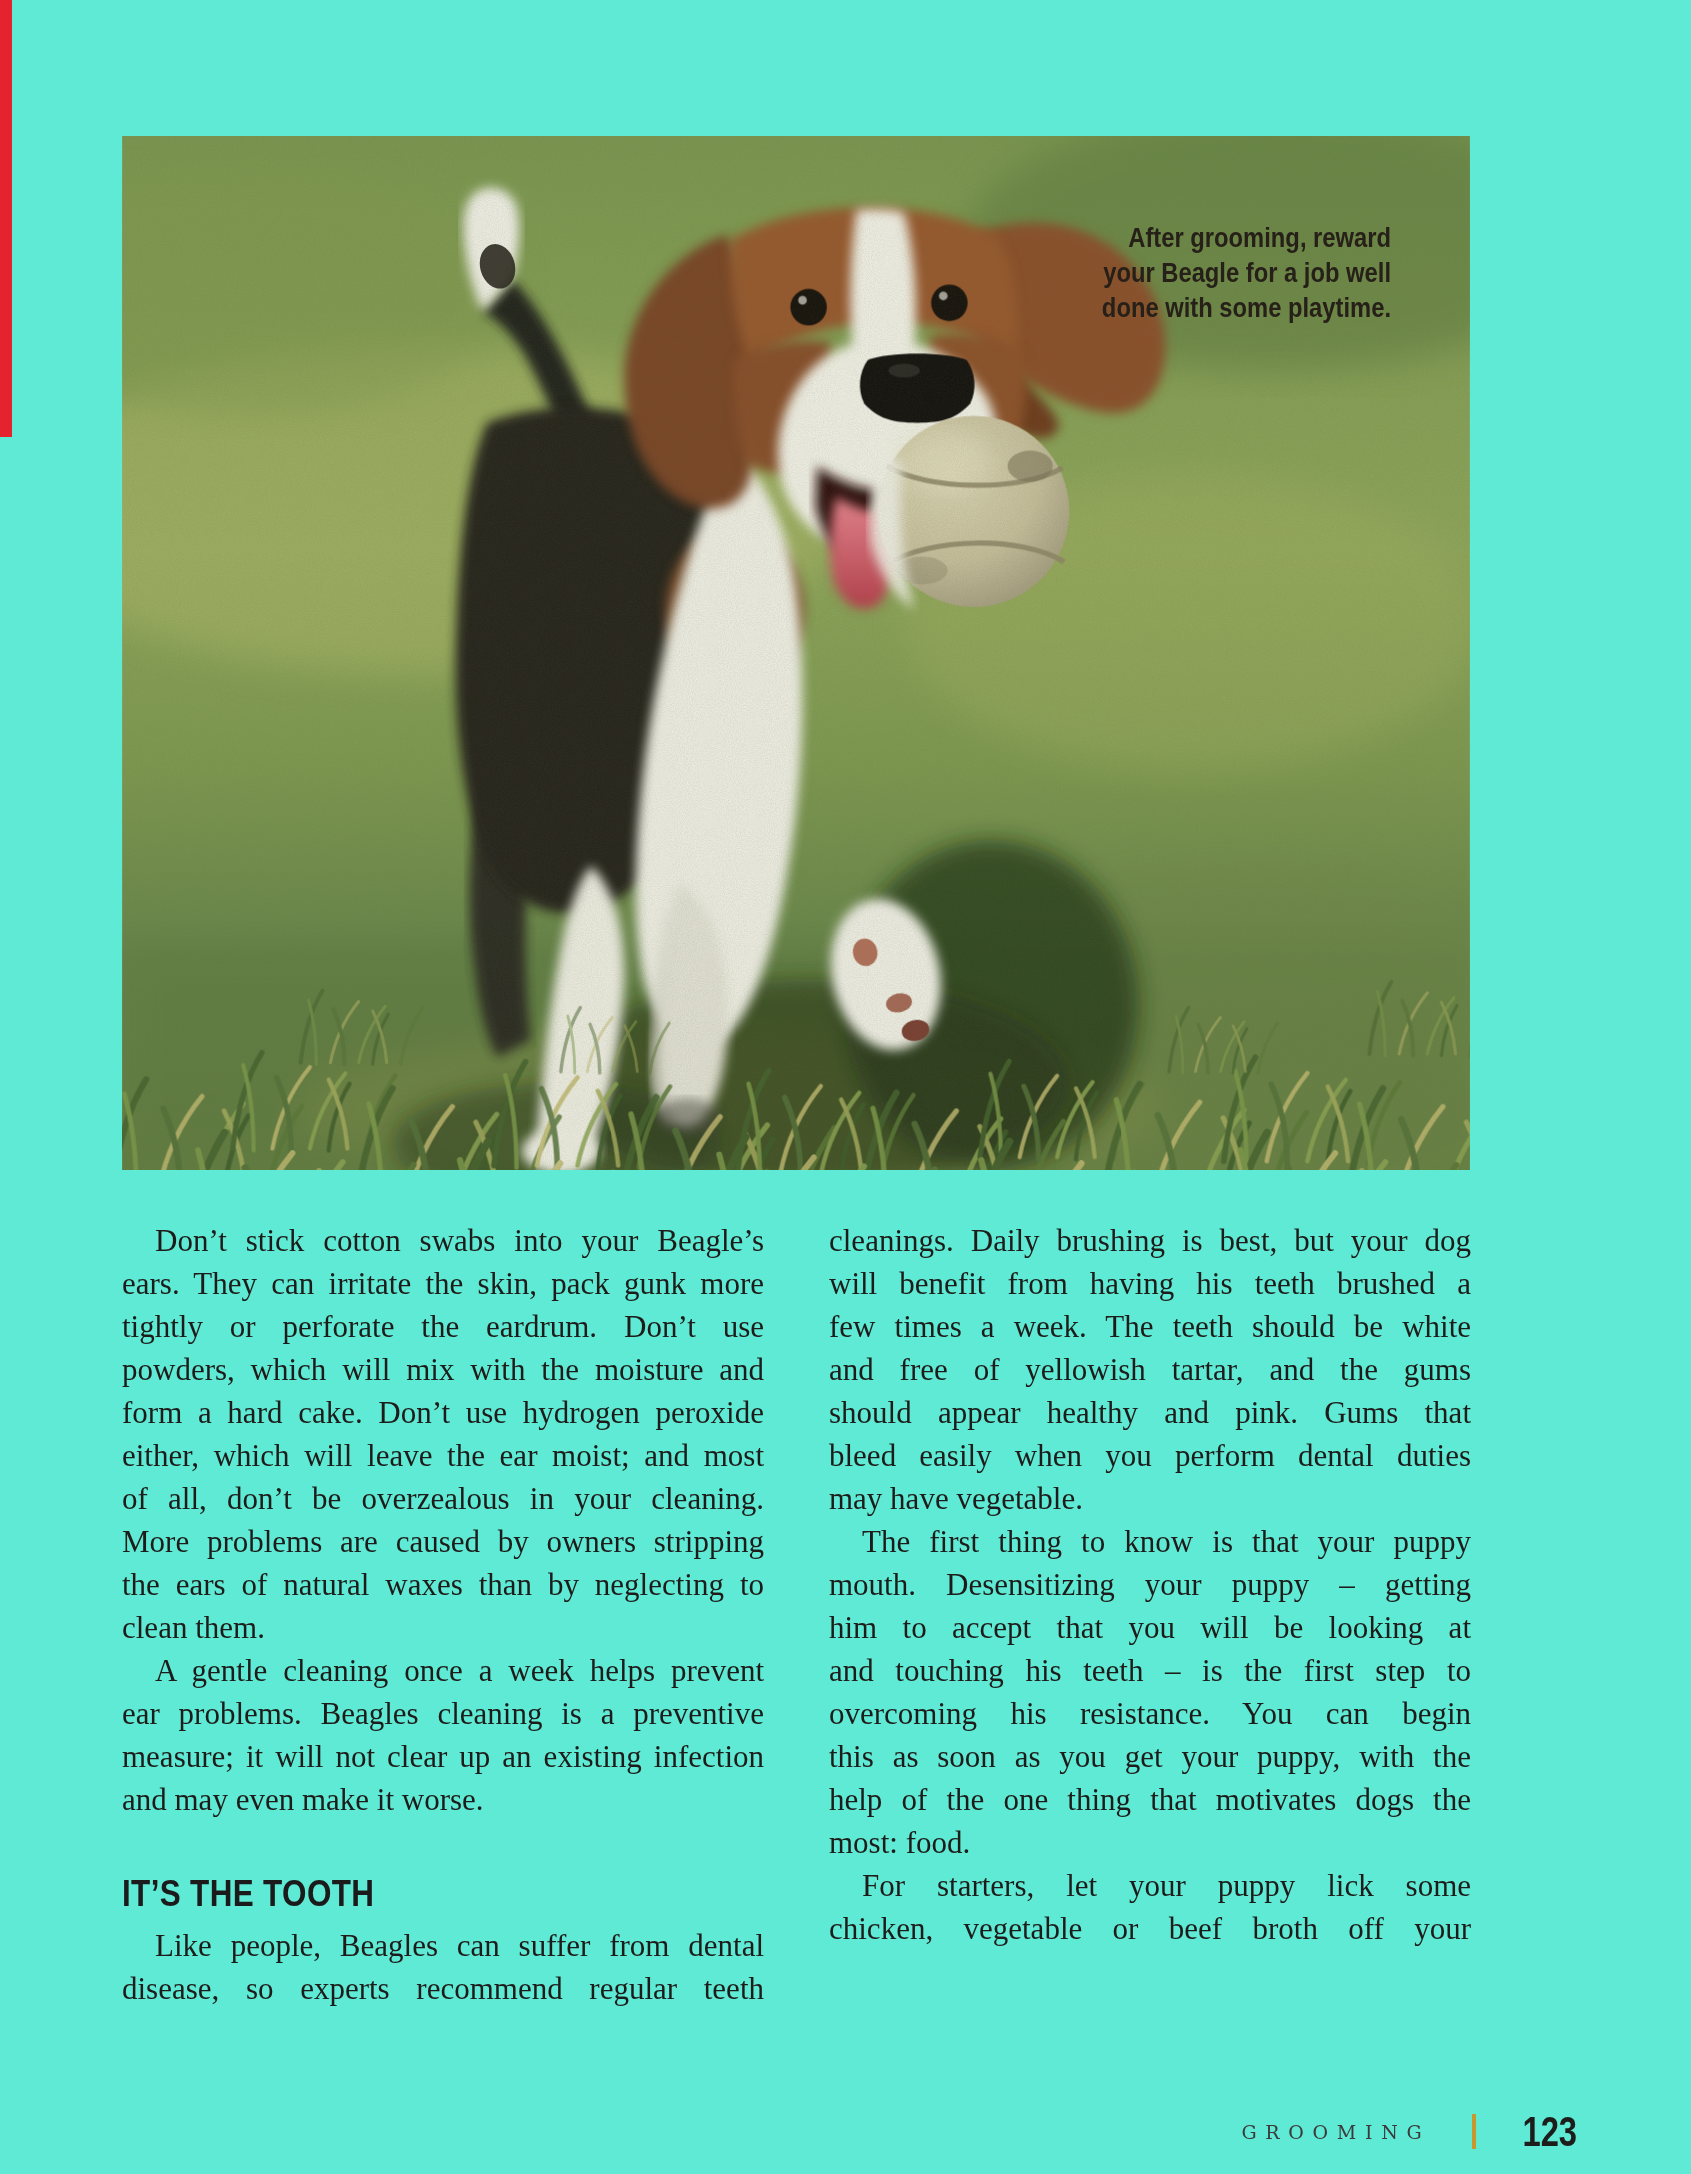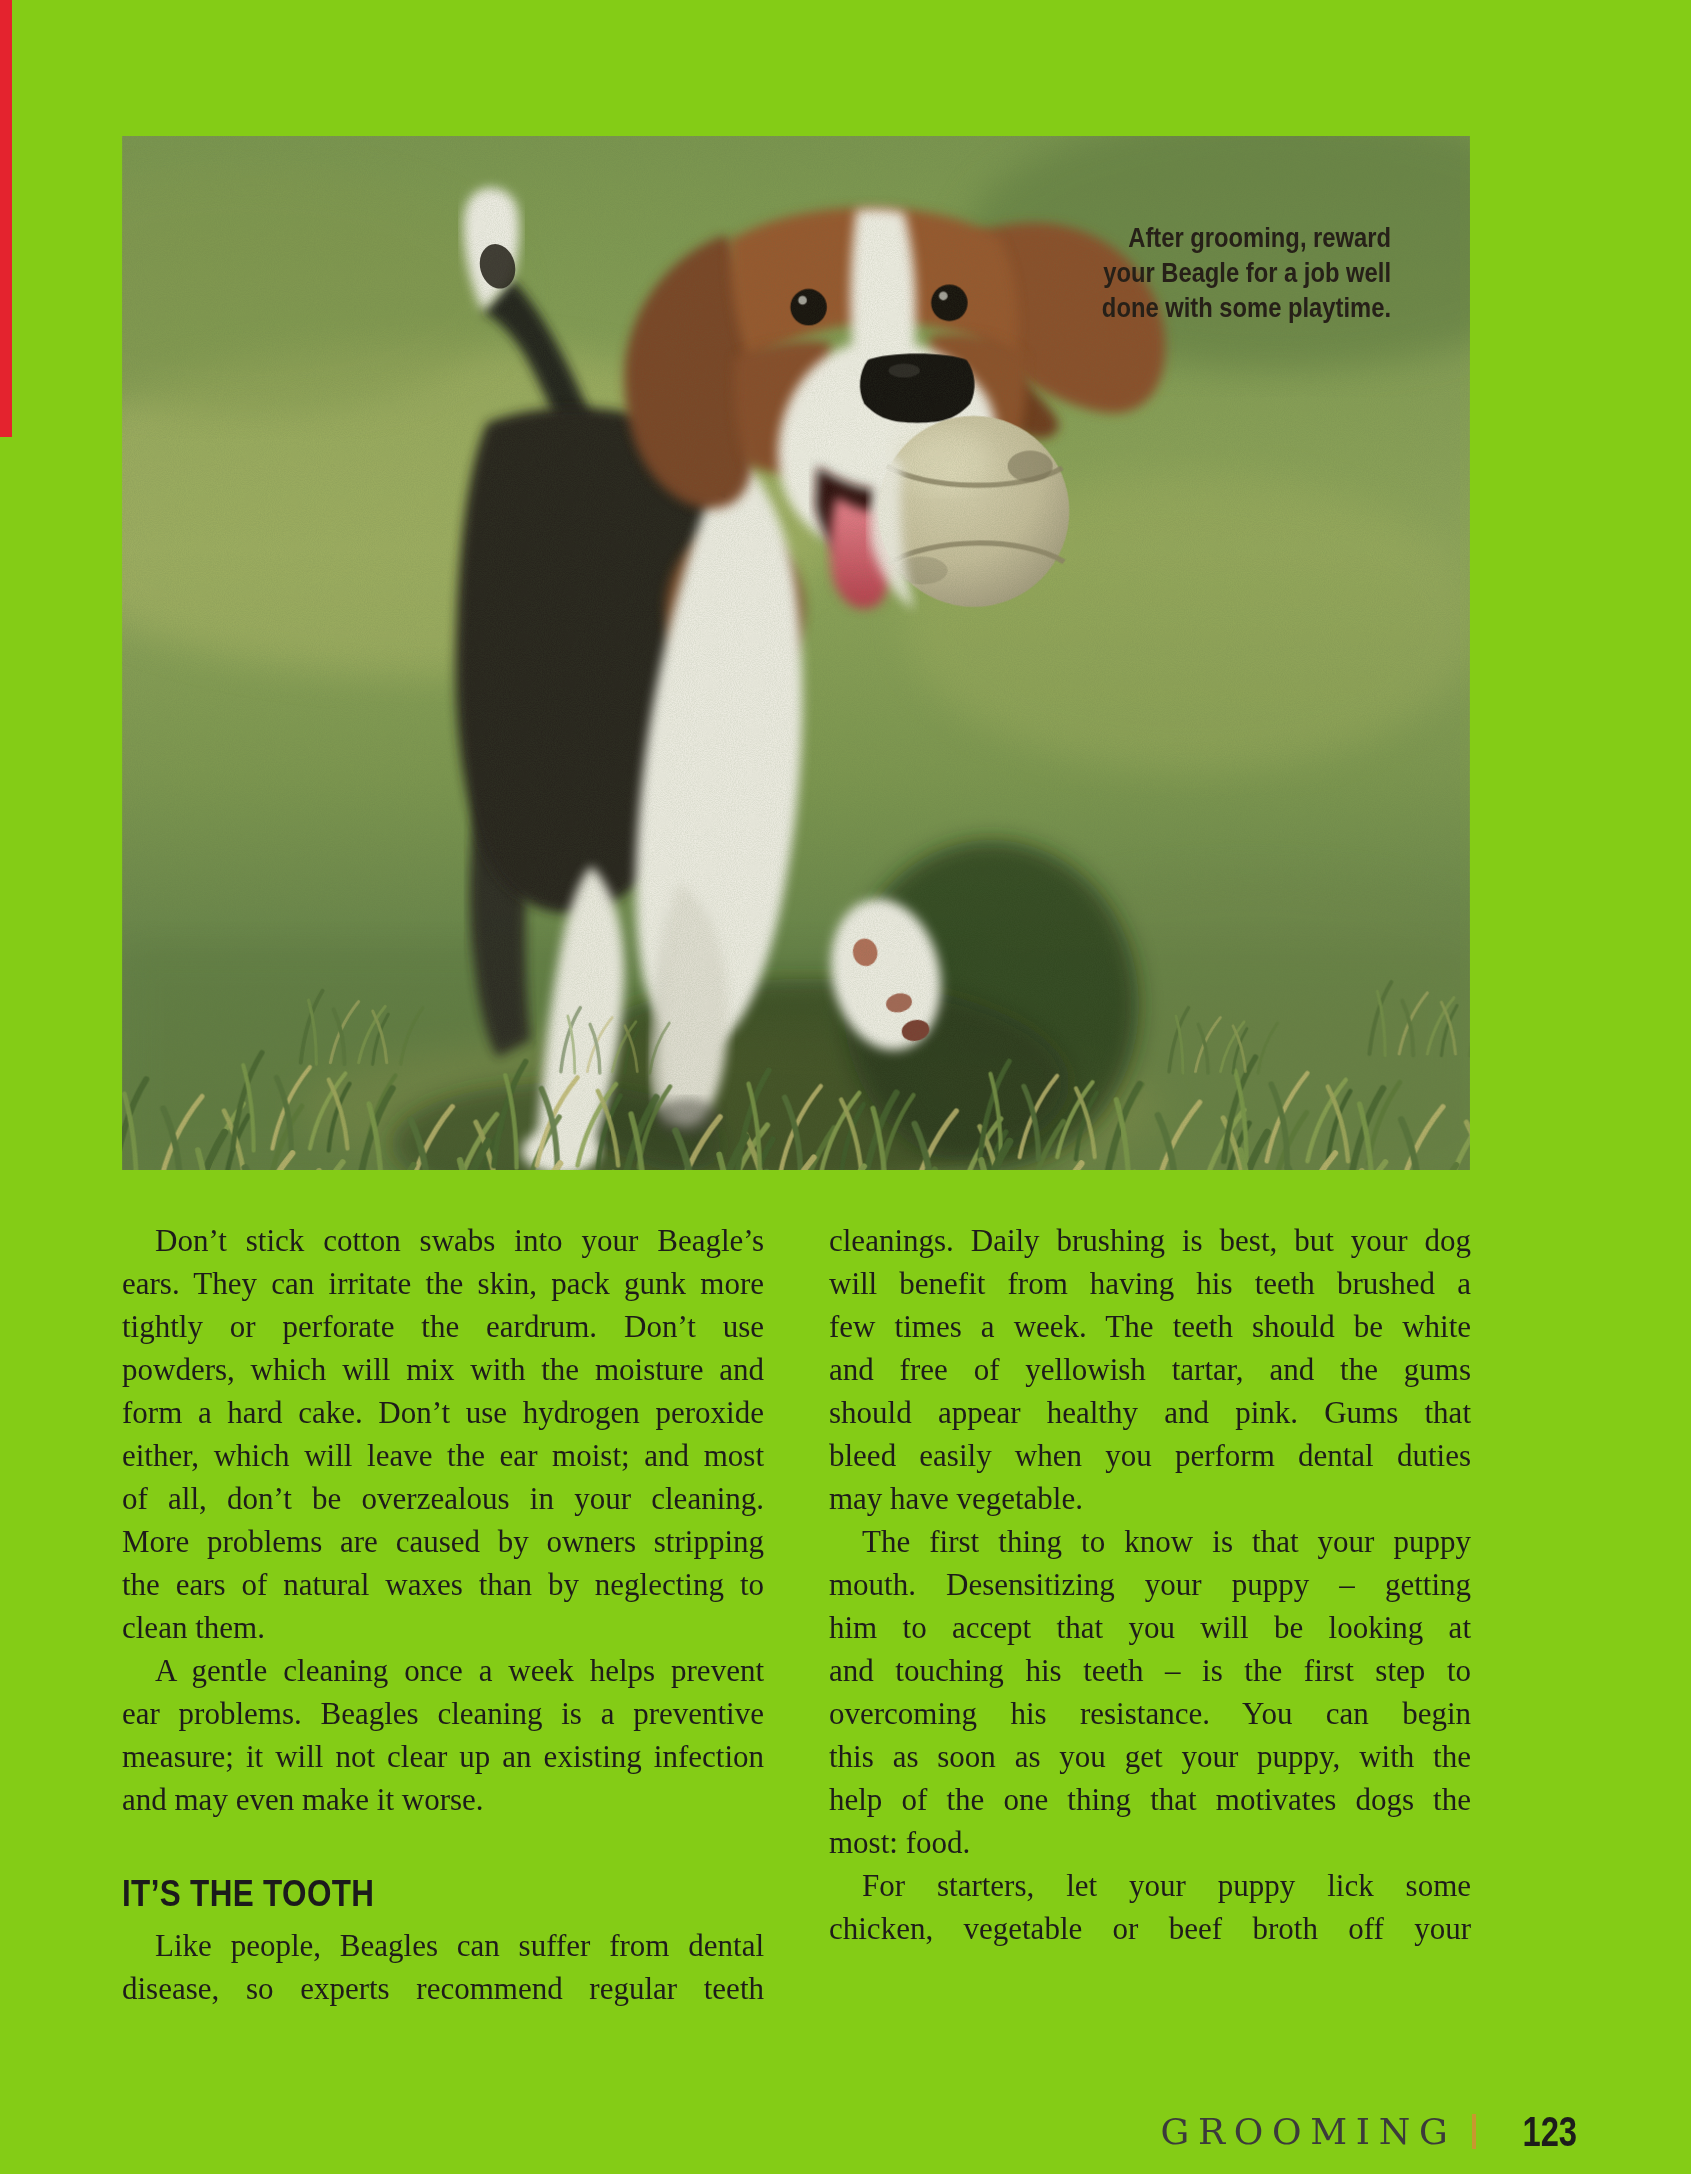--- a/index.html
+++ b/index.html
@@ -1,35 +1,35 @@
 <!DOCTYPE html>
 <html style="font-size:14px"><head>
 <meta charset="utf-8">
 <style>
   html,body{margin:0;padding:0;background:#ffffff;}
-  .page{position:relative;width:1691px;height:2174px;background:#84cc16;overflow:hidden;
+  .page{position:relative;width:1691px;height:2174px;background:#5eead4;overflow:hidden;
         font-family:"Liberation Serif",serif;}
   .edge-tab{position:absolute;left:0;top:0;width:12px;height:437px;}
   .photo{position:absolute;left:122px;top:136px;width:1348px;height:1034px;overflow:hidden;}
   .photo svg{display:block;width:100%;height:100%;}
   .caption{position:absolute;top:85px;right:79px;width:539px;text-align:right;
            font-family:"Liberation Sans",sans-serif;font-weight:bold;font-size:27px;
            line-height:35px;color:#262018;transform:scaleX(.88);transform-origin:100% 0;}
   .columns{position:absolute;left:122px;top:1219px;width:1349px;display:flex;gap:65px;}
   .col{width:643px;font-family:"Liberation Serif",serif;font-size:31px;line-height:43px;
        color:#1e1c1a;}
   .line{text-align:justify;text-align-last:justify;white-space:normal;}
   .line.last{text-align-last:auto;}
   .line.indent{text-indent:33px;}
   .subhead{font-family:"Liberation Sans",sans-serif;font-weight:bold;font-size:37px;
            line-height:37px;color:#1b1b1b;letter-spacing:0.4px;margin:54px 0 12px 0;
            transform:scaleX(.85);transform-origin:0 50%;}
   .footer{position:absolute;top:2107px;right:114px;height:49px;display:flex;align-items:center;}
-  .footer-section{font-family:"DejaVu Serif",serif;font-size:36px;letter-spacing:8.7px;
-                  color:#3b3b3b;margin-right:16px;}
+  .footer-section{font-family:"DejaVu Serif",serif;font-size:19px;letter-spacing:8.7px;
+                  color:#3b3b3b;margin-right:42px;}
   .footer-bar{width:3.5px;height:35px;margin-right:31px;}
   .footer-num{font-family:"Liberation Sans",sans-serif;font-weight:bold;font-size:42px;
               color:#1d1d1b;transform:scaleX(.78);transform-origin:100% 50%;}
 </style>
 </head>
 <body>
 
 <div class="page">
 
   <div class="edge-tab" style="background: rgb(228, 35, 46);"></div>

